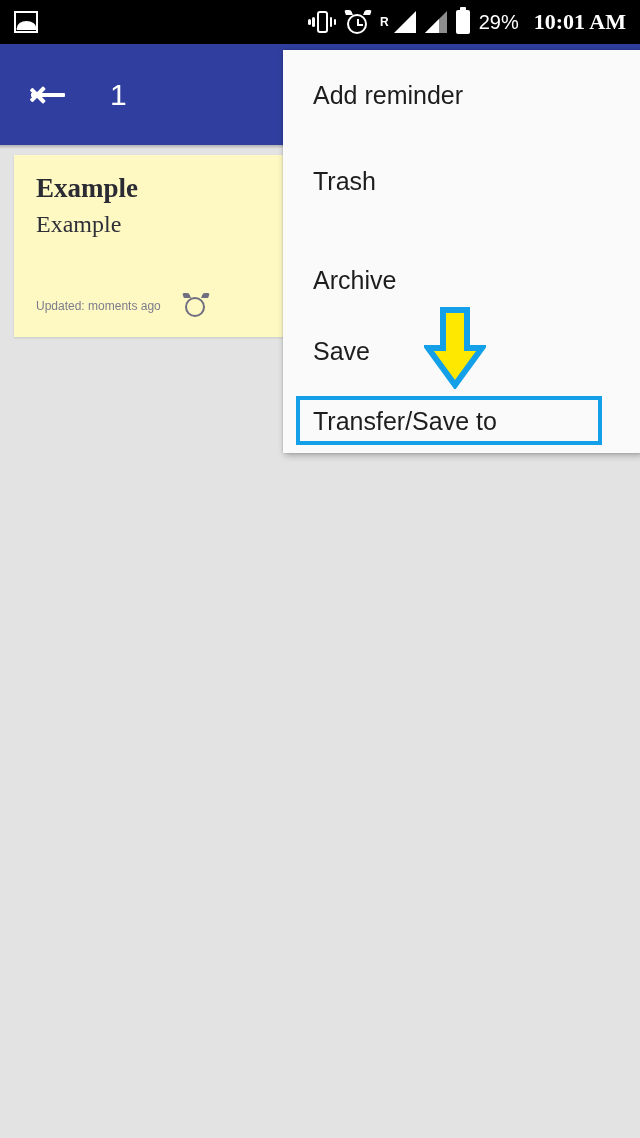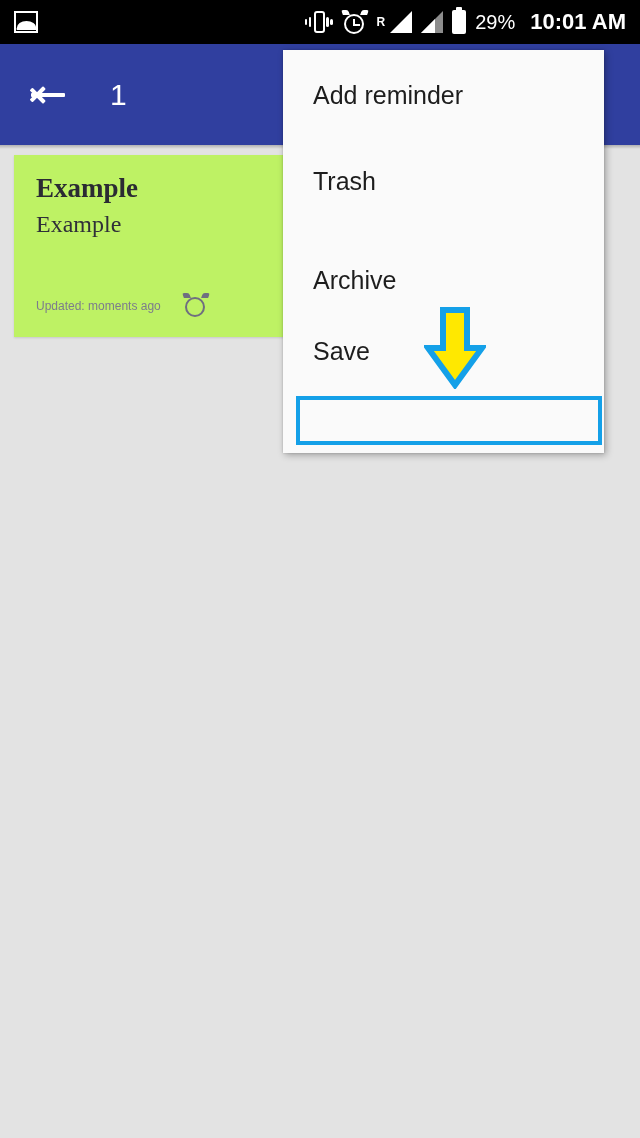--- a/index.html
+++ b/index.html
@@ -157,20 +157,21 @@
   .battery-pct {
     color: #ffffff;
     font-size: 20px;
     letter-spacing: 0px;
   }
   .clock-text {
     color: #ffffff;
     font-size: 22px;
     font-weight: bold;
     margin-left: 6px;
+    font-family: Liberation Serif, serif;
   }
 
   
   .app-bar {
     position: absolute;
     left: 0; top: 44px;
     width: 640px; height: 101px;
     background: #303f9f;
     display: flex;
     align-items: center;
@@ -210,21 +211,21 @@
     font-size: 30px;
     margin-left: 38px;
     font-weight: normal;
   }
 
   
   .note-card {
     position: absolute;
     left: 14px; top: 155px;
     width: 285px; height: 182px;
-    background: #bef264;
+    background: #fef9c3;
     z-index: 5;
     overflow: hidden;
     box-shadow: 0 1px 2px rgba(0,0,0,0.12);
   }
   .note-title {
     position: absolute;
     left: 22px; top: 18px;
     font-family: "Liberation Serif", serif;
     font-weight: bold;
     font-size: 27px;
@@ -268,21 +269,21 @@
     width: 7px; height: 5px;
     background: #6f6f80;
   }
   .note-alarm .bell-l { left: 0px; transform: skewX(20deg); border-radius: 2px 2px 0 0; }
   .note-alarm .bell-r { right: 0px; transform: skewX(-20deg); border-radius: 2px 2px 0 0; }
 
   
   .popup-menu {
     position: absolute;
     left: 283px; top: 50px;
-    width: 321px; height: 403px;
+    width: 358px; height: 403px;
     background: #fafafa;
     z-index: 30;
     box-shadow: 2px 2px 7px rgba(0,0,0,0.30), 0 0 2px rgba(0,0,0,0.18);
   }
   .menu-item {
     position: absolute;
     left: 30px;
     font-size: 25px;
     color: #1d1d1d;
     white-space: nowrap;
@@ -368,20 +369,21 @@
         <span class="face"></span>
       </span>
     </div>
   </div>
 
   <div class="popup-menu">
     <div class="menu-item i0">Add reminder</div>
     <div class="menu-item i1">Trash</div>
     <div class="menu-item i2">Archive</div>
     <div class="menu-item i3">Save</div>
+    <div class="menu-item i4">Transfer/Save to</div>
   </div>
 
   <div class="hl-box"></div>
   <div class="arrow-anno">
     <svg width="62" height="82" viewBox="0 0 62 82" xmlns="http://www.w3.org/2000/svg">
       <polygon points="19,3 43,3 43,41 58,41 31,78 4,41 19,41" fill="#ffe800" stroke="#14a0e8" stroke-width="6" stroke-linejoin="miter"></polygon>
     </svg>
   </div>
 
 </div>

